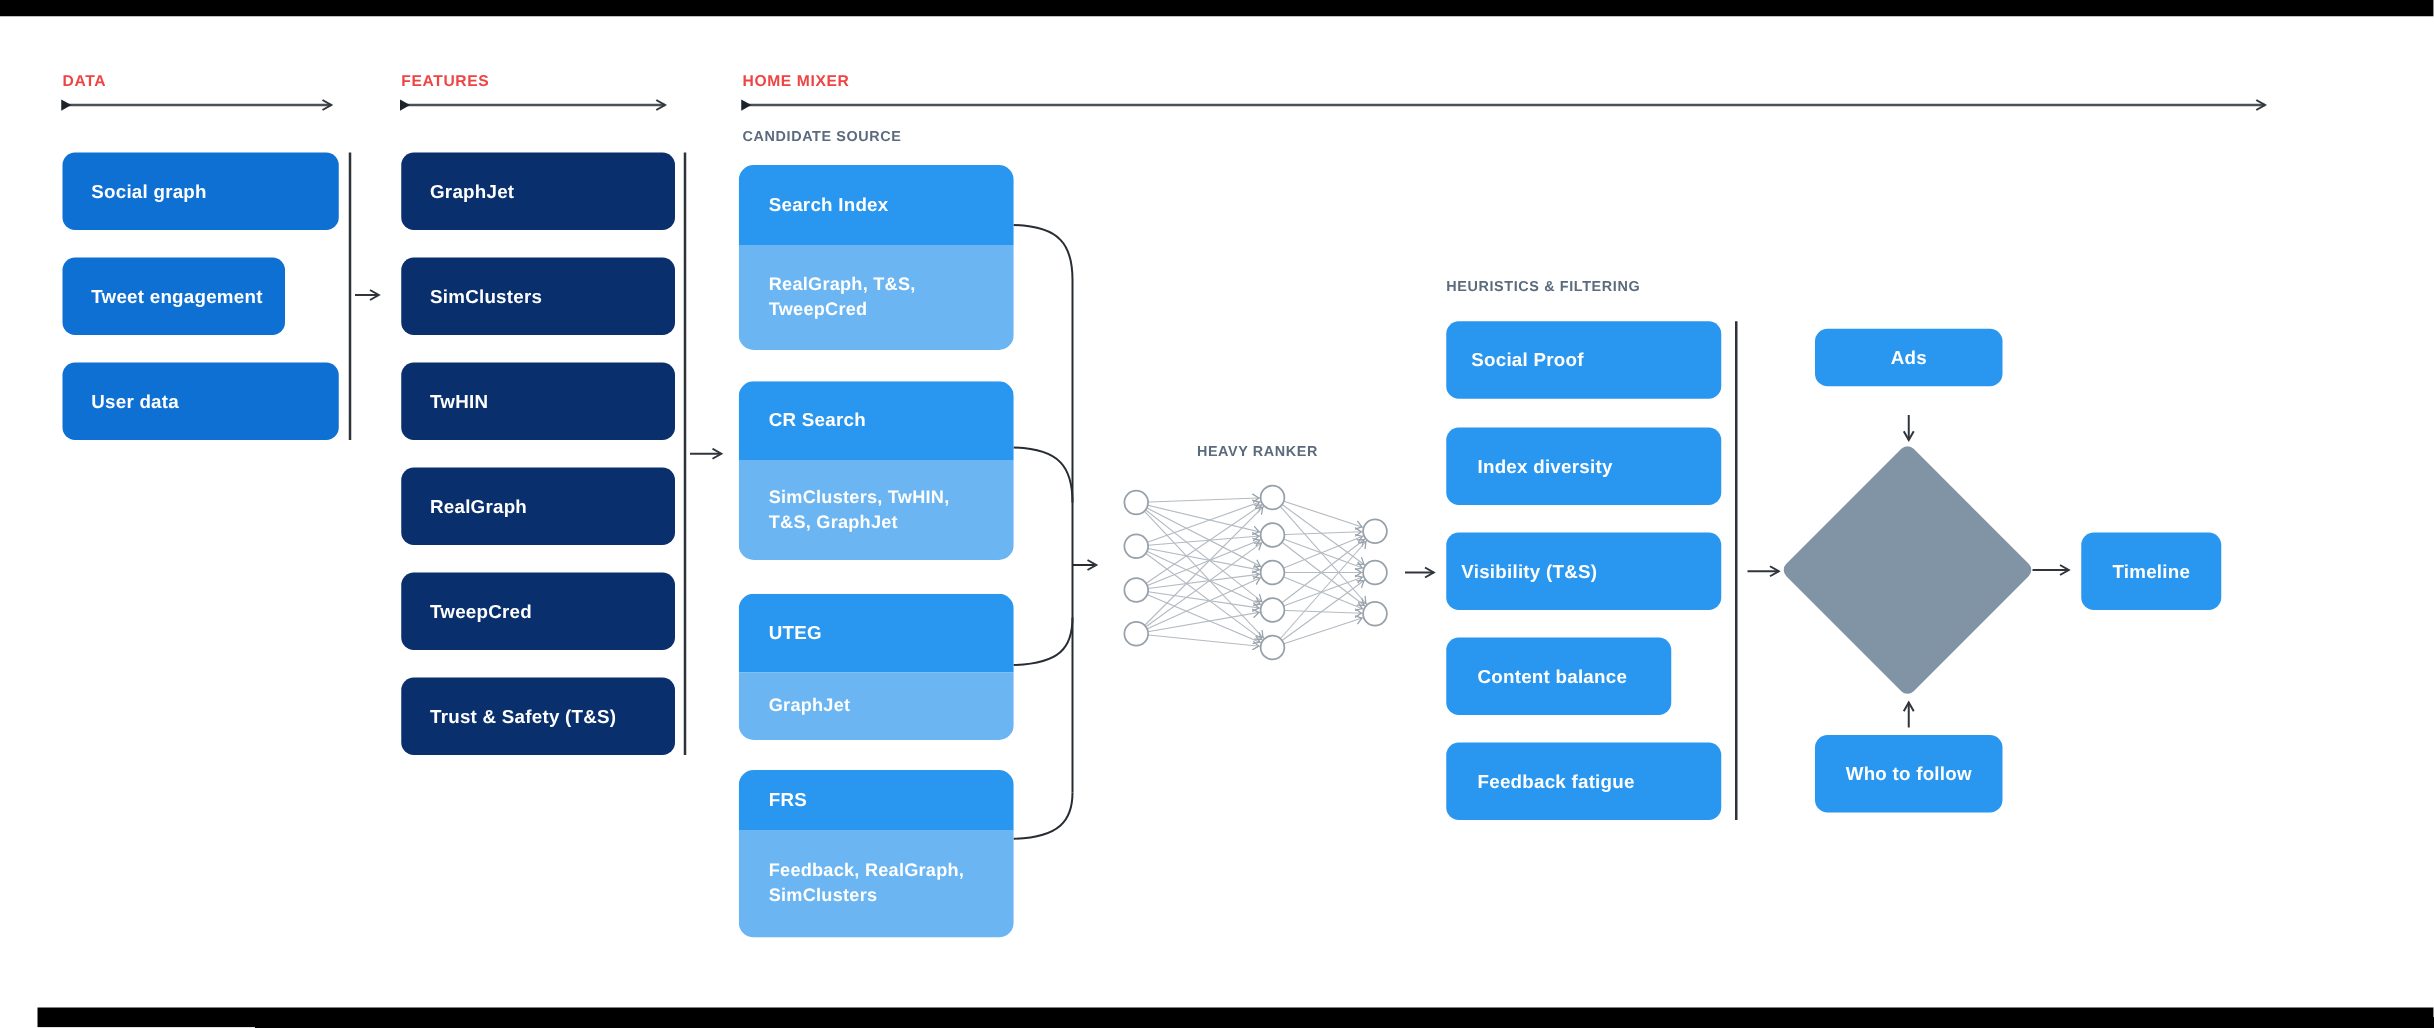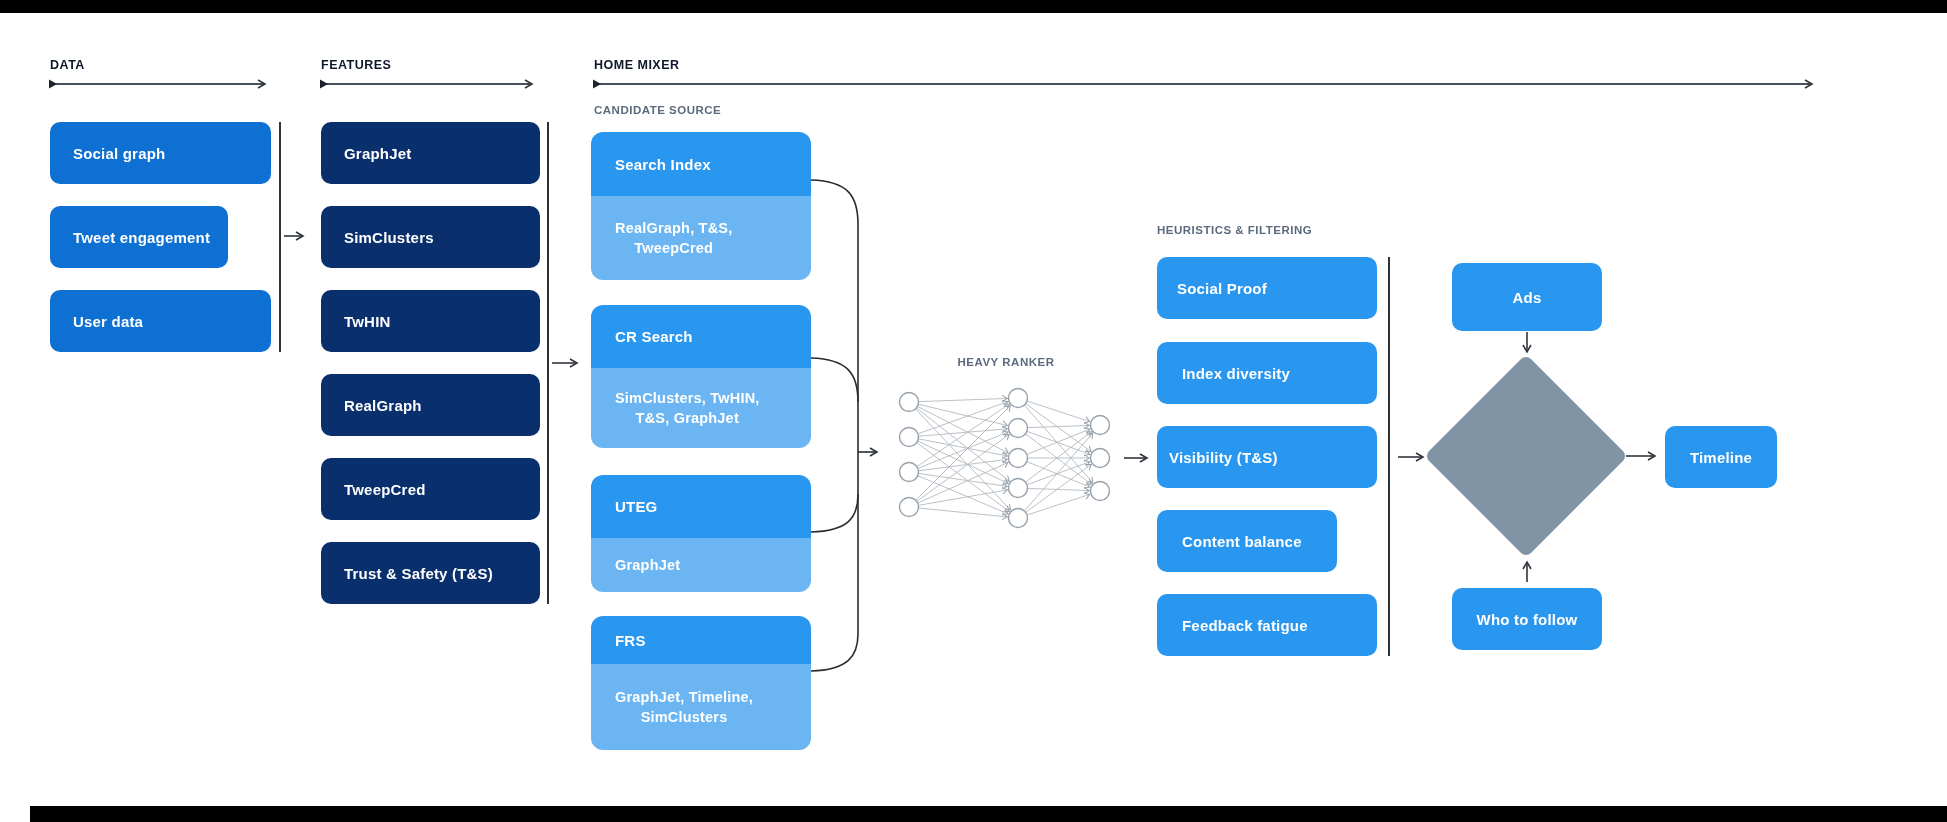--- a/index.html
+++ b/index.html
@@ -2,21 +2,21 @@
 <html><head>
 <meta charset="utf-8">
 <style>
   html,body{margin:0;padding:0;background:#ffffff;}
   .stage{
     position:relative;width:1947px;height:822px;background:#ffffff;overflow:hidden;
     font-family:"Liberation Sans","DejaVu Sans",sans-serif;
   }
   .bar{position:absolute;background:#000000;}
   .hdr{
-    position:absolute;font-size:12.5px;font-weight:700;color:#0f172a;letter-spacing:.5px;
+    position:absolute;font-size:12.5px;font-weight:700;color:#ef4444;letter-spacing:.5px;
     white-space:nowrap;
   }
   .subhdr{
     position:absolute;font-size:11.5px;font-weight:600;color:#5b6b7d;letter-spacing:.5px;
     white-space:nowrap;
   }
   .bx{
     position:absolute;box-sizing:border-box;border-radius:10px;color:#ffffff;
     font-size:15px;font-weight:600;letter-spacing:.2px;display:flex;align-items:center;
     white-space:nowrap;
@@ -30,21 +30,21 @@
     position:absolute;box-sizing:border-box;border-radius:12px;overflow:hidden;color:#ffffff;
     display:flex;flex-direction:column;
   }
   .chd{
     background:#2997f0;display:flex;align-items:center;padding-left:24px;
     font-size:15px;font-weight:600;letter-spacing:.2px;flex:0 0 auto;
   }
   .csub{
     background:#6ab5f2;display:flex;align-items:center;padding-left:24px;
     font-size:14.5px;font-weight:600;letter-spacing:.2px;flex:1 1 auto;
-    white-space:pre-line;line-height:1.4;text-align:center;
+    white-space:pre-line;line-height:1.4;
   }
   .vline{position:absolute;width:2px;background:#2e3338;}
   .float-label{
     position:absolute;color:#ffffff;font-size:15px;font-weight:600;text-align:center;
     letter-spacing:.2px;
   }
   .overlay{position:absolute;left:0;top:0;pointer-events:none;}
   #nn-edges{stroke:#b3bac1;stroke-width:.9;}
   #nn-nodes circle{fill:#ffffff;stroke:#97a1ab;stroke-width:1.4;}
   .flowline{stroke:#30353c;stroke-width:1.6;fill:none;}
@@ -87,31 +87,31 @@
     <div class="chd" style="height:63px">CR Search</div>
     <div class="csub">SimClusters, TwHIN,
 T&amp;S, GraphJet</div>
   </div>
   <div class="card" style="left:591px;top:475px;width:220px;height:117px">
     <div class="chd" style="height:63px">UTEG</div>
     <div class="csub">GraphJet</div>
   </div>
   <div class="card" style="left:591px;top:616px;width:220px;height:134px">
     <div class="chd" style="height:48px">FRS</div>
-    <div class="csub">GraphJet, Timeline,
+    <div class="csub">Feedback, RealGraph,
 SimClusters</div>
   </div>
 
   <div class="bx azure" style="left:1157px;top:257px;width:220px;height:62px;padding-left:20px">Social Proof</div>
   <div class="bx azure" style="left:1157px;top:342px;width:220px;height:62px;padding-left:25px">Index diversity</div>
   <div class="bx azure" style="left:1157px;top:426px;width:220px;height:62px;padding-left:12px">Visibility (T&amp;S)</div>
   <div class="bx azure" style="left:1157px;top:510px;width:180px;height:62px;padding-left:25px">Content balance</div>
   <div class="bx azure" style="left:1157px;top:594px;width:220px;height:62px;padding-left:25px">Feedback fatigue</div>
 
-  <div class="bx azure center" style="left:1452px;top:263px;width:150px;height:68px">Ads</div>
+  <div class="bx azure center" style="left:1452px;top:263px;width:150px;height:46px">Ads</div>
   <div class="bx azure center" style="left:1452px;top:588px;width:150px;height:62px">Who to follow</div>
   <div class="bx azure center" style="left:1665px;top:426px;width:112px;height:62px">Timeline</div>
   <div class="float-label" style="left:1466px;top:448px;width:120px">Mixing</div>
 
   <div class="vline" style="left:279px;top:122px;height:230px"></div>
   <div class="vline" style="left:547px;top:122px;height:482px"></div>
   <div class="vline" style="left:1388px;top:257px;height:399px"></div>
 
   <svg class="overlay" width="1947" height="822" viewBox="0 0 1947 822">
     <defs>

